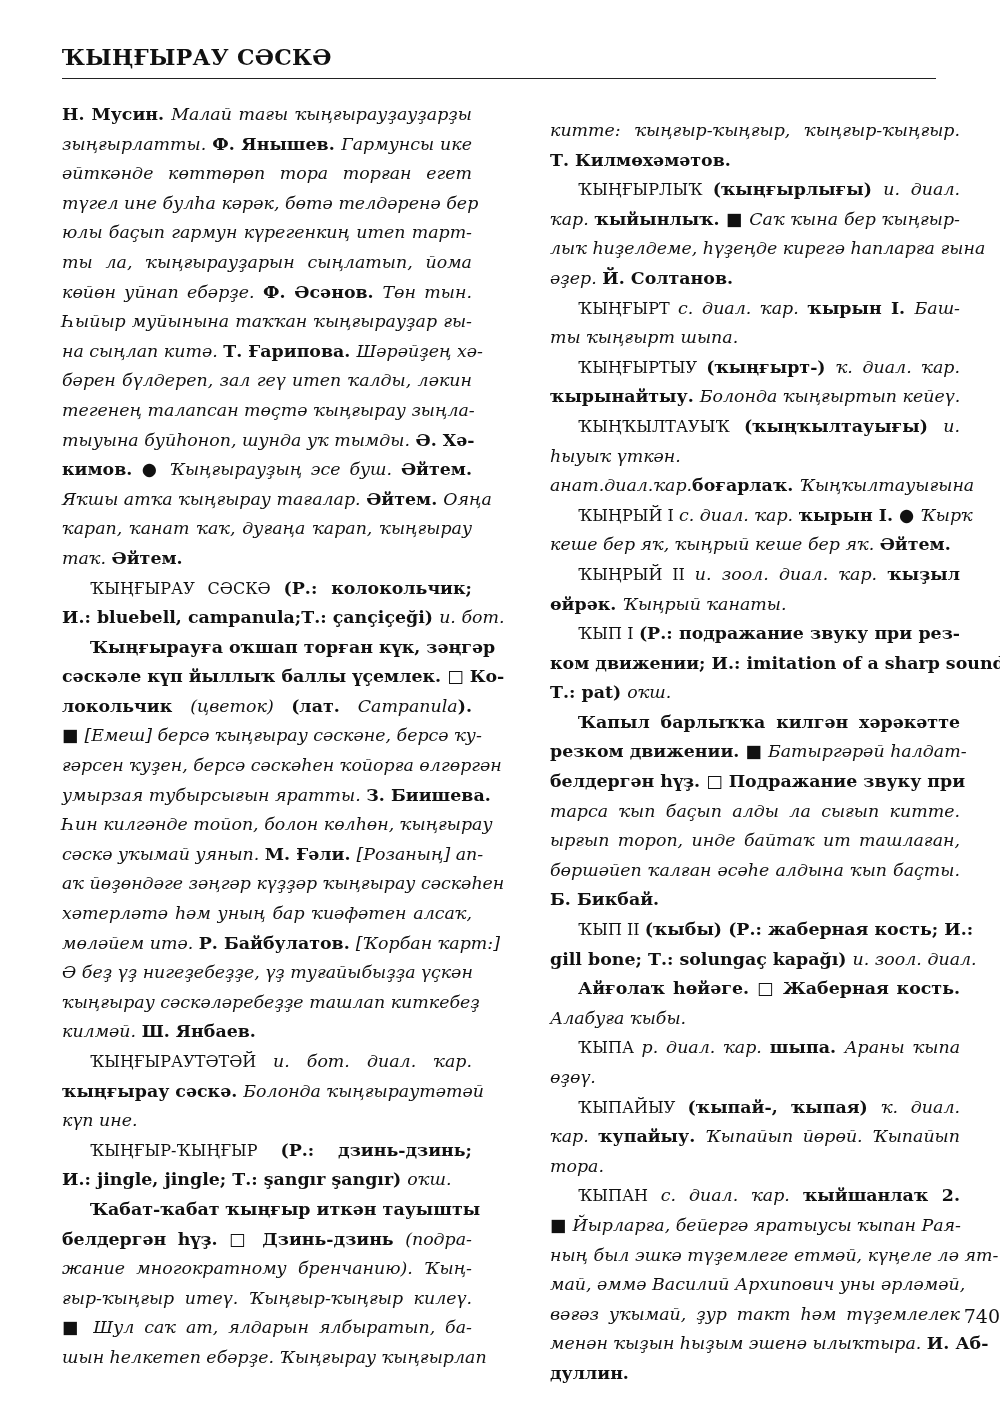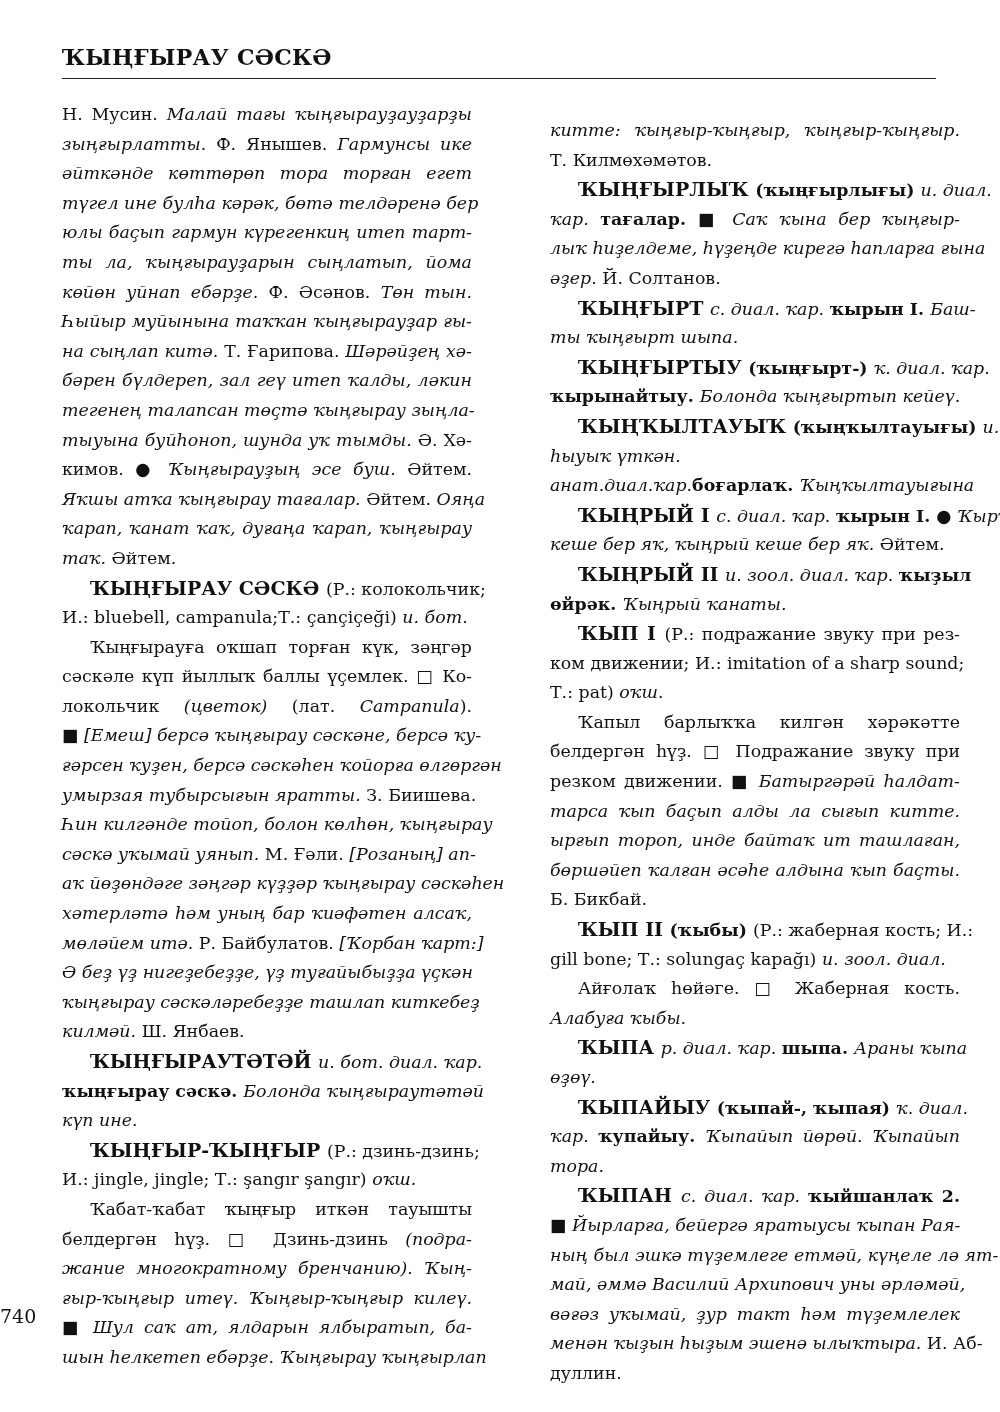--- a/index.html
+++ b/index.html
@@ -10,25 +10,25 @@
   .rule { position: absolute; left: 62px; top: 78px; width: 874px; height: 0;
          border-top: 1.6px solid #222; }
   .col { position: absolute; top: 100px; width: 410px; }
   .col.left { left: 62px; }
   .col.right { left: 550px; margin-top: 16px; }
   .line { height: 29.6px; line-height: 29.6px; font-size: 17.4px; white-space: nowrap;
           text-align: justify; text-align-last: justify; overflow: visible; }
   .line.last { text-align-last: left; }
   .line.indent { padding-left: 28px; }
   .b { font-weight: bold; }
-  .bh { font-weight: bold; font-size: 19px; }
+  .bh { font-weight: normal; font-size: 16px; }
   .i { font-style: italic; }
-  .r { font-weight: normal; font-style: normal; }
+  .r { font-weight: bold; font-style: normal; }
   .page-number { position: absolute; left: 0; width: 1000px; top: 1305px;
-         text-align: left; font-size: 19px; }
+         text-align: right; font-size: 19px; }
 </style>
 </head>
 <body>
 
 <div class="running-head">ҠЫҢҒЫРАУ СӘСКӘ</div>
 <div class="rule"></div>
 
 <div class="col left">
     <div class="line "><span class="r">Н. Мусин. </span><span class="i">Малай тағы ҡыңғырауҙауҙарҙы</span></div>
     <div class="line "><span class="i">зыңғырлатты. </span><span class="r">Ф. Янышев. </span><span class="i">Гармунсы ике</span></div>
@@ -71,40 +71,40 @@
     <div class="line "><span class="r">белдергән һүҙ. □ Дзинь-дзинь </span><span class="i">(подра-</span></div>
     <div class="line "><span class="i">жание многократному бренчанию). Ҡың-</span></div>
     <div class="line "><span class="i">ғыр-ҡыңғыр итеү. Ҡыңғыр-ҡыңғыр килеү.</span></div>
     <div class="line "><span class="r">■ </span><span class="i">Шул саҡ ат, ялдарын ялбыратып, ба-</span></div>
     <div class="line "><span class="i">шын һелкетеп ебәрҙе. Ҡыңғырау ҡыңғырлап</span></div>
   </div>
 <div class="col right">
     <div class="line "><span class="i">китте: ҡыңғыр-ҡыңғыр, ҡыңғыр-ҡыңғыр.</span></div>
     <div class="line last"><span class="r">Т. Килмөхәмәтов.</span></div>
     <div class="line indent"><span class="bh">ҠЫҢҒЫРЛЫҠ </span><span class="b">(ҡыңғырлығы) </span><span class="i">и. диал.</span></div>
-    <div class="line "><span class="i">ҡар. </span><span class="b">тағалар. </span><span class="r">■ </span><span class="i">Саҡ ҡына бер ҡыңғыр-</span></div>
+    <div class="line "><span class="i">ҡар. </span><span class="b">ҡыйынлыҡ. </span><span class="r">■ </span><span class="i">Саҡ ҡына бер ҡыңғыр-</span></div>
     <div class="line "><span class="i">лыҡ һиҙелдеме, һүҙеңде кирегә һапларға ғына</span></div>
     <div class="line last"><span class="i">әҙер. </span><span class="r">Й. Солтанов.</span></div>
     <div class="line indent"><span class="bh">ҠЫҢҒЫРТ </span><span class="i">с. диал. ҡар. </span><span class="b">ҡырын I. </span><span class="i">Баш-</span></div>
     <div class="line last"><span class="i">ты ҡыңғырт шыпа.</span></div>
     <div class="line indent"><span class="bh">ҠЫҢҒЫРТЫУ </span><span class="b">(ҡыңғырт-) </span><span class="i">ҡ. диал. ҡар.</span></div>
     <div class="line last"><span class="b">ҡырынайтыу. </span><span class="i">Болонда ҡыңғыртып кейеү.</span></div>
     <div class="line indent"><span class="bh">ҠЫҢҠЫЛТАУЫҠ </span><span class="b">(ҡыңҡылтауығы) </span><span class="i">и.</span></div>
     <div class="line last"><span class="i">һыуыҡ үткән.</span></div>
     <div class="line "><span class="i">анат.диал.ҡар.</span><span class="b">боғарлаҡ. </span><span class="i">Ҡыңҡылтауығына</span></div>
     <div class="line indent"><span class="bh">ҠЫҢРЫЙ I </span><span class="i">с. диал. ҡар. </span><span class="b">ҡырын I. </span><span class="r">● </span><span class="i">Ҡырҡ</span></div>
     <div class="line last"><span class="i">кеше бер яҡ, ҡыңрый кеше бер яҡ. </span><span class="r">Әйтем.</span></div>
     <div class="line indent"><span class="bh">ҠЫҢРЫЙ II </span><span class="i">и. зоол. диал. ҡар. </span><span class="b">ҡыҙыл</span></div>
     <div class="line last"><span class="b">өйрәк. </span><span class="i">Ҡыңрый ҡанаты.</span></div>
     <div class="line indent"><span class="bh">ҠЫП I </span><span class="r">(Р.: подражание звуку при рез-</span></div>
     <div class="line "><span class="r">ком движении; И.: imitation of a sharp sound;</span></div>
     <div class="line last"><span class="r">Т.: pat) </span><span class="i">оҡш.</span></div>
     <div class="line indent"><span class="r">Ҡапыл барлыҡҡа килгән хәрәкәтте</span></div>
+    <div class="line "><span class="r">резком движении. ■ </span><span class="i">Батыргәрәй һалдат-</span></div>
     <div class="line "><span class="r">белдергән һүҙ. □ Подражание звуку при</span></div>
-    <div class="line "><span class="r">резком движении. ■ </span><span class="i">Батыргәрәй һалдат-</span></div>
     <div class="line "><span class="i">тарса ҡып баҫып алды ла сығып китте.</span></div>
     <div class="line "><span class="i">ырғып тороп, инде байтаҡ ит ташлаған,</span></div>
     <div class="line "><span class="i">бөршәйеп ҡалған әсәһе алдына ҡып баҫты.</span></div>
     <div class="line last"><span class="r">Б. Бикбай.</span></div>
     <div class="line indent"><span class="bh">ҠЫП II </span><span class="b">(ҡыбы) </span><span class="r">(Р.: жаберная кость; И.:</span></div>
     <div class="line last"><span class="r">gill bone; Т.: solungaç kapağı) </span><span class="i">и. зоол. диал.</span></div>
     <div class="line indent"><span class="r">Айғолаҡ һөйәге. □ Жаберная кость.</span></div>
     <div class="line last"><span class="i">Алабуға ҡыбы.</span></div>
     <div class="line indent"><span class="bh">ҠЫПА </span><span class="i">р. диал. ҡар. </span><span class="b">шыпа. </span><span class="i">Араны ҡыпа</span></div>
     <div class="line last"><span class="i">өҙөү.</span></div>

